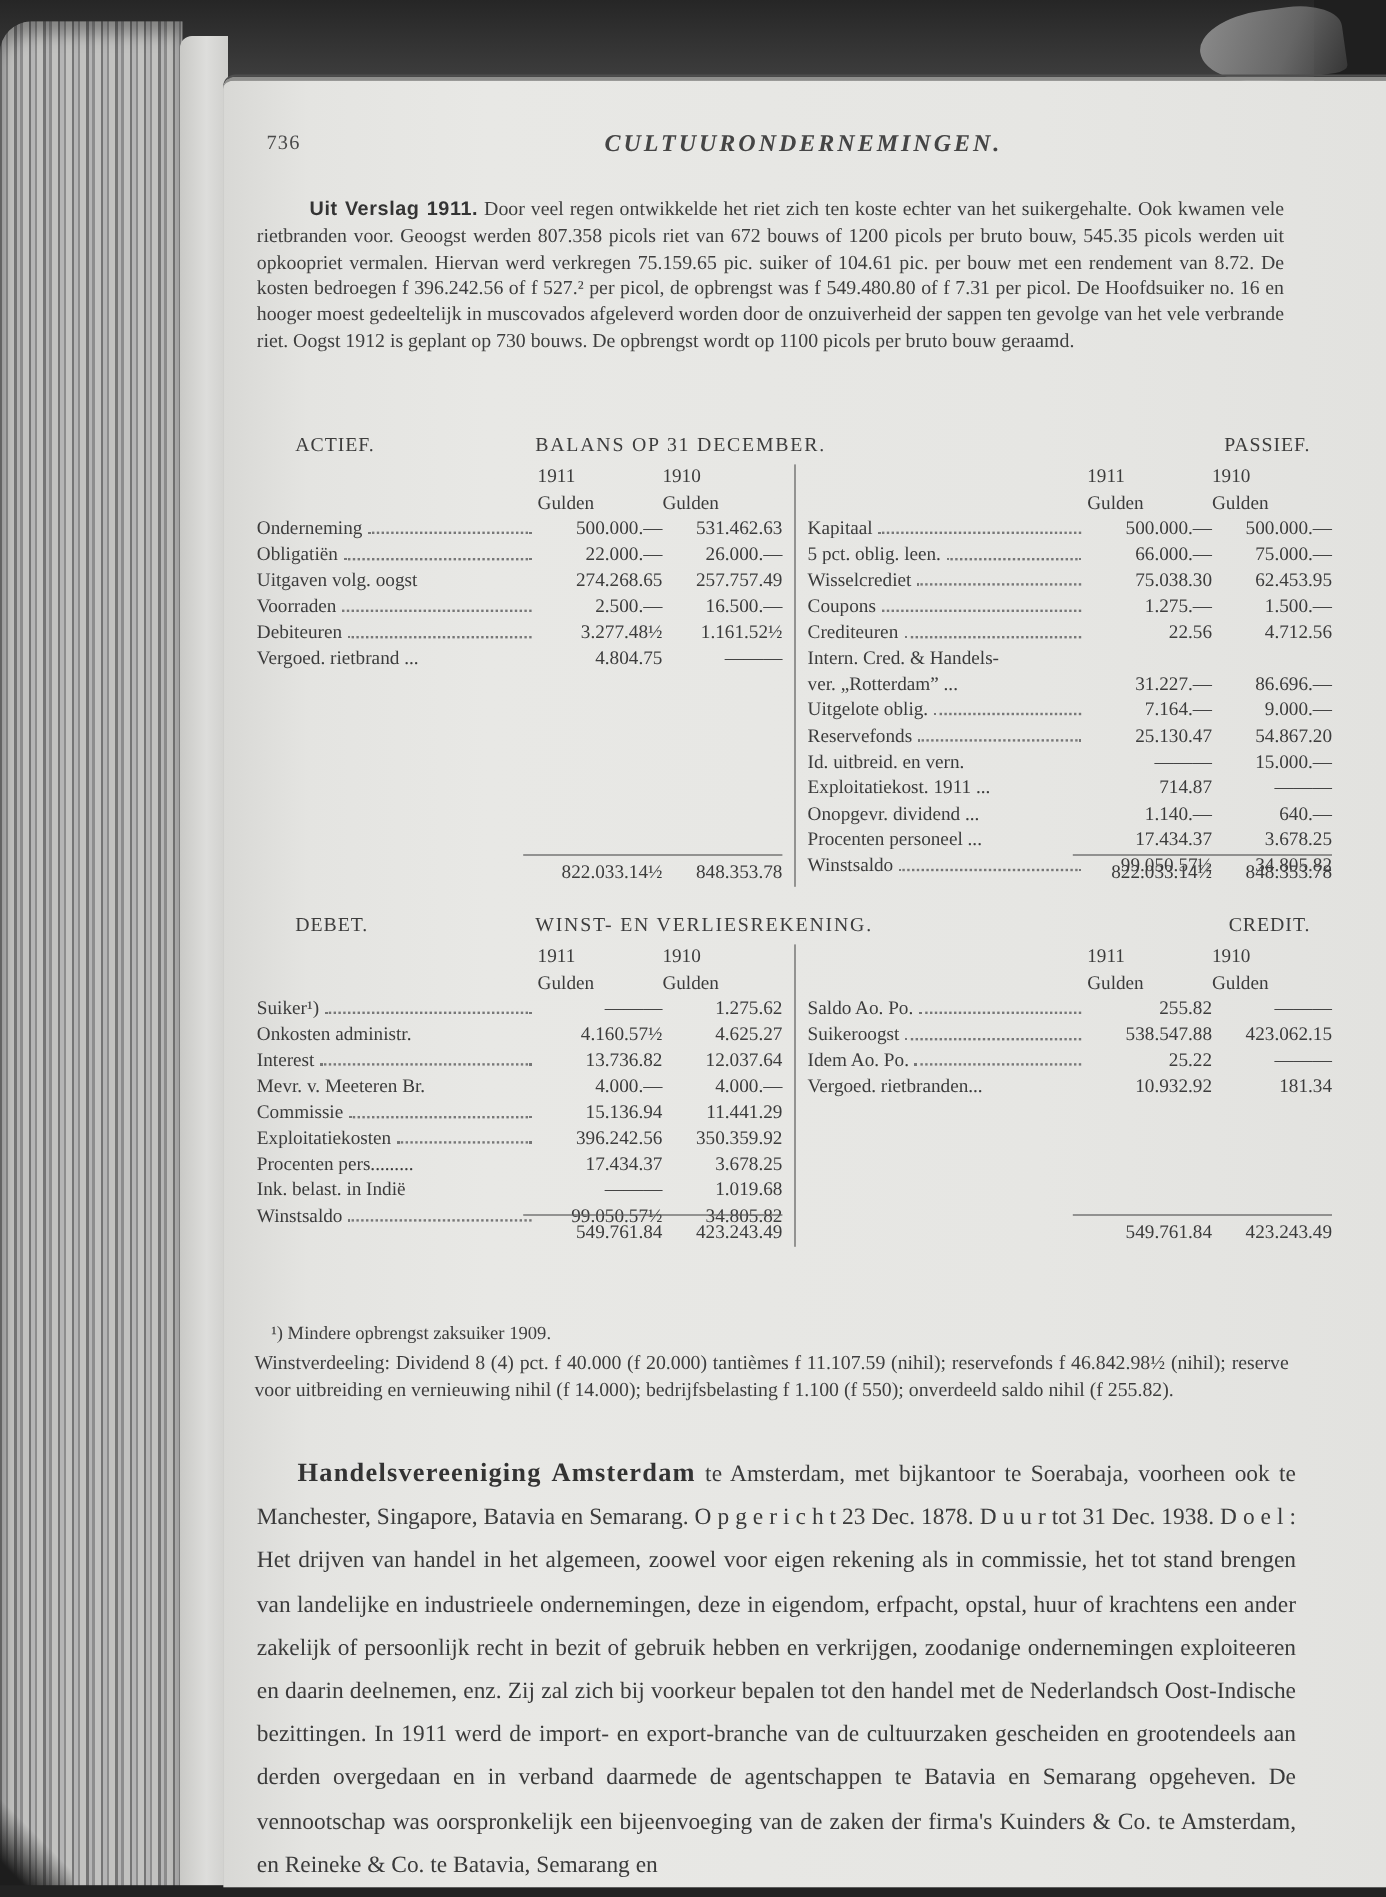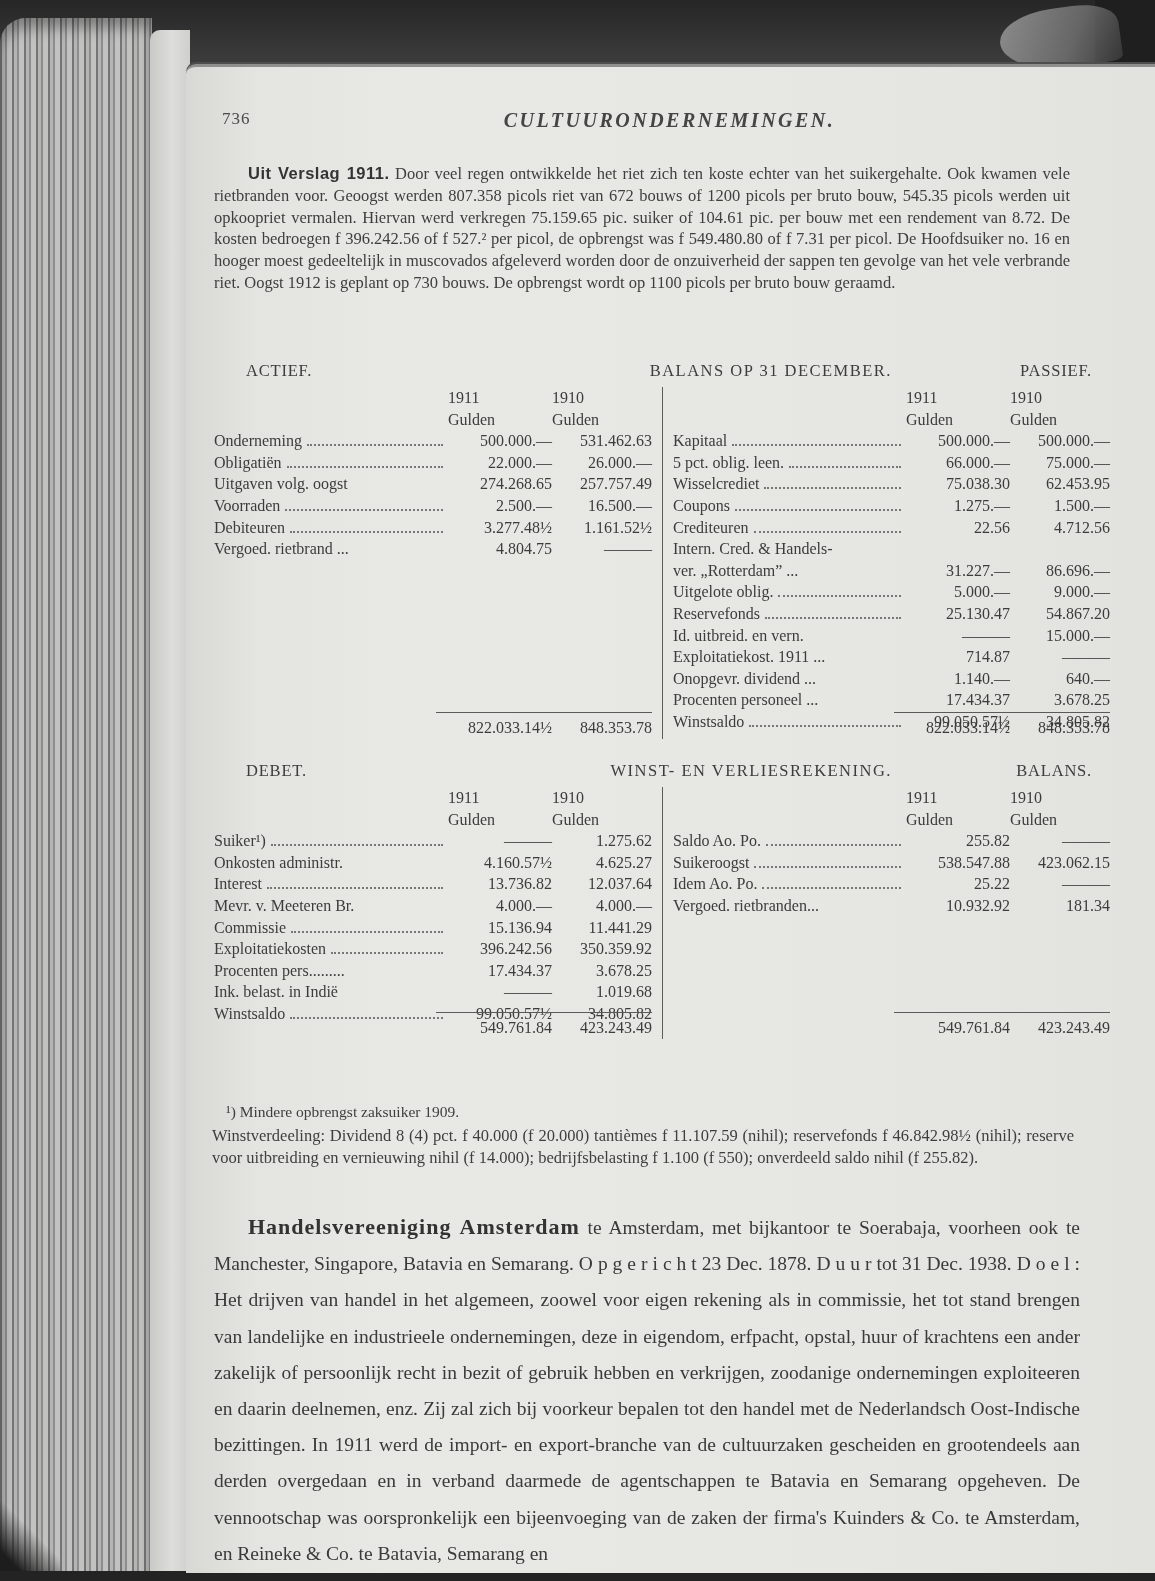--- a/index.html
+++ b/index.html
@@ -33,29 +33,29 @@
 
   
   .pg-head{position:absolute;left:18px;top:42px;right:20px;height:28px;}
   .pg-num{position:absolute;left:18px;top:0;font-size:17px;letter-spacing:1px;color:#4a4a4a;}
   .pg-title{position:absolute;left:0;right:0;top:0;text-align:center;font-size:20px;
     letter-spacing:2.5px;color:#454545;font-style:italic;font-weight:bold;}
 
   
   .para{position:absolute;text-align:justify;color:#3e3e3e;}
   .p-report{left:28px;top:96px;width:856px;font-size:16.5px;line-height:21.8px;text-indent:34px;}
-  .b-sans{font-family:"Liberation Sans", sans-serif;font-weight:bold;color:#343434;letter-spacing:.5px;}
+  .b-sans{font-family:"Liberation Sans", sans-serif;font-weight:bold;color:#343434;letter-spacing:.5px;margin-left:10px;}
 
   
   .fin{position:absolute;left:28px;width:896px;}
   .fin-bal{top:294px;height:440px;}
   .fin-pnl{top:694px;height:330px;}
   .fin-head{display:flex;align-items:baseline;font-size:16.5px;color:#3d3d3d;letter-spacing:.8px;}
   .fin-head .side-l{width:200px;padding-left:32px;}
-  .fin-head .mid{flex:1;text-align:right;letter-spacing:1.5px;}
+  .fin-head .mid{flex:1;text-align:left;letter-spacing:1.5px;}
   .fin-head .side-r{width:200px;text-align:right;padding-right:18px;}
   .cols{display:flex;margin-top:6px;}
   .half{width:448px;box-sizing:border-box;position:relative;}
   .half-l{padding-right:10px;}
   .half-r{border-left:1px solid #5c5c5c;padding-left:10px;}
   .trow{display:flex;align-items:baseline;font-size:16px;line-height:21.6px;white-space:nowrap;}
   .lbl{white-space:nowrap;}
   .lead{flex:1;min-width:6px;border-bottom:2px dotted #777;margin:0 5px 4px 5px;}
   .no-lead .lead{border-bottom:none;}
   .amt{width:104px;text-align:right;white-space:nowrap;}
@@ -212,21 +212,21 @@
             </div>
         <div class="trow no-lead">
               <span class="lbl">  ver. „Rotterdam” ...</span>
               <span class="lead"></span>
               <span class="amt">31.227.—</span>
               <span class="amt amt2">86.696.—</span>
             </div>
         <div class="trow">
               <span class="lbl">Uitgelote oblig.</span>
               <span class="lead"></span>
-              <span class="amt">5.000.—</span>
+              <span class="amt">7.164.—</span>
               <span class="amt amt2">9.000.—</span>
             </div>
         <div class="trow">
               <span class="lbl">Reservefonds</span>
               <span class="lead"></span>
               <span class="amt">25.130.47</span>
               <span class="amt amt2">54.867.20</span>
             </div>
         <div class="trow no-lead">
               <span class="lbl">Id. uitbreid. en vern.</span>
@@ -264,21 +264,21 @@
               <span class="amt amt2">848.353.78</span>
             </div>
       </div>
     </div>
   </div>
 
   <div class="fin fin-pnl">
     <div class="fin-head">
       <span class="side-l">DEBET.</span>
       <span class="mid">WINST- EN VERLIESREKENING.</span>
-      <span class="side-r">BALANS.</span>
+      <span class="side-r">CREDIT.</span>
     </div>
     <div class="cols">
 
       <div class="half half-l pnl-body">
         <div class="trow no-lead">
           <span class="lbl"></span>
               <span class="lead"></span>
           <span class="amt chead">1911</span>
           <span class="amt amt2 chead">1910</span>
         </div>

